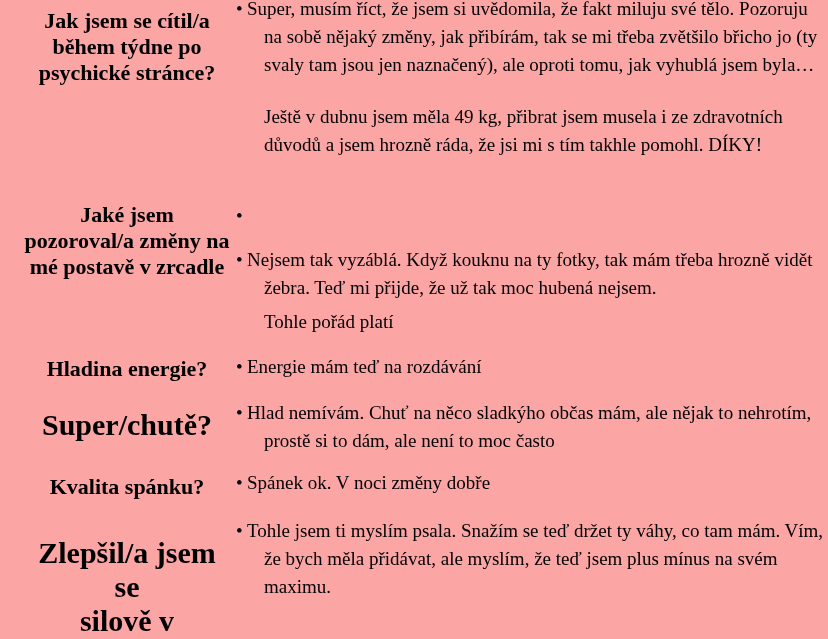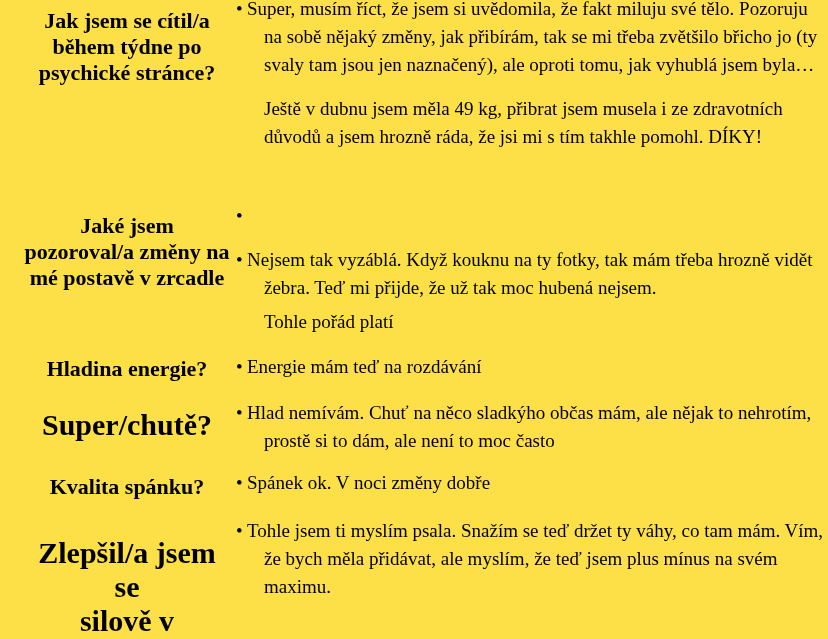--- a/index.html
+++ b/index.html
@@ -1,21 +1,21 @@
 <!DOCTYPE html>
 <html lang="cs"><head>
 <meta charset="utf-8">
 <style>
   html, body { margin: 0; padding: 0; background: #ffffff; }
   .page {
     position: relative;
     width: 828px;
     height: 639px;
     margin: 0 auto;
-    background: #fde047;
+    background: #fca5a5;
     color: #000000;
     font-family: "Liberation Serif", "DejaVu Serif", serif;
     overflow: hidden;
   }
   .row { display: flex; align-items: flex-start; }
   .row-1 { height: 202px; }
   .row-2 { height: 134px; }
   .row-3 { height: 45px; }
   .row-4 { height: 74px; }
   .row-5 { height: 42px; }
@@ -29,21 +29,21 @@
     padding-left: 24px;
     text-align: center;
   }
   .qtext {
     font-weight: bold;
     white-space: pre-line;
   }
   .q-normal { font-size: 22px; line-height: 26px; }
   .q-large  { font-size: 30px; line-height: 34px; }
   .row-1 .qtext { margin-top: 8px; }
-  .row-2 .qtext { margin-top: 11px; }
+  .row-2 .qtext { }
   .row-3 .qtext { margin-top: 20px; }
   .row-4 .qtext { margin-top: 27px; }
   .row-5 .qtext { margin-top: 19px; }
   .row-6 .qtext { margin-top: 39px; }
 
   
   .acol {
     flex: 1 1 auto;
     box-sizing: border-box;
     padding-right: 2px;
@@ -59,21 +59,21 @@
   p.ans.bulleted { text-indent: -17px; }
   p.ans.cont { text-indent: 0; }
   .bullet {
     position: absolute;
     left: 6px;
     top: 0;
     text-indent: 0;
   }
   
   .row-1 .p0 { margin-top: -5px; }
-  .row-1 .p1 { margin-top: 16px; }
+  .row-1 .p1 { margin-top: 24px; }
   .row-2 .p0 { margin-top: 0; }
   .row-2 .p1 { margin-top: 16px; }
   .row-2 .p2 { margin-top: 6px; }
   .row-3 .p0 { margin-top: 17px; }
   .row-4 .p0 { margin-top: 18px; }
   .row-5 .p0 { margin-top: 14px; }
   .row-6 .p0 { margin-top: 20px; }
 </style>
 </head>
 <body>

